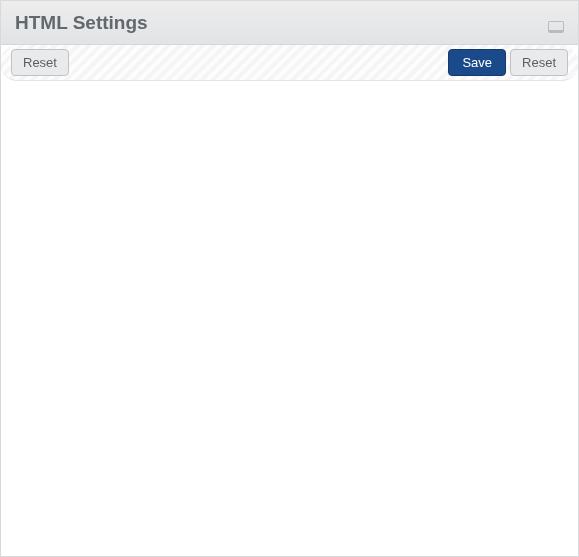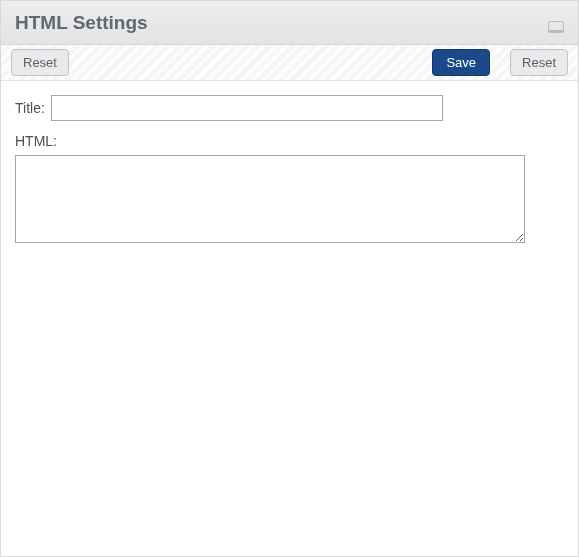--- a/index.html
+++ b/index.html
@@ -46,38 +46,39 @@
     border-bottom: 1px solid #e2e4e6;
     display: flex;
     align-items: center;
     justify-content: space-between;
     background-color: #f9f9f9;
     background-image: repeating-linear-gradient(
       -45deg,
       rgba(0,0,0,0.015) 0 4px,
       rgba(255,255,255,0.6) 4px 8px
     );
+    border-radius: 16px;
   }
   .btn {
     font-size: 13px;
     border-radius: 4px;
     padding: 5px 11px;
     border: 1px solid #bfc3c7;
     background: #e9eaec;
     color: #5a5f64;
     cursor: pointer;
     line-height: 1.2;
   }
   .btn-primary {
     background: #1a4a8a;
     border: 1px solid #12396e;
     color: #fff;
     padding: 5px 13px;
   }
-  .toolbar-right { display: flex; gap: 20px; }
+  .toolbar-right { display: flex; gap: 4px; }
   .form {
     padding: 14px;
   }
   .row { display: flex; align-items: center; margin-bottom: 12px; }
   .label {
     font-size: 14px;
     color: #4a4f55;
     margin-right: 6px;
     white-space: nowrap;
   }
@@ -113,23 +114,13 @@
   </div>
 
   <div class="toolbar">
     <button class="btn">Reset</button>
     <div class="toolbar-right">
       <button class="btn btn-primary">Save</button>
       <button class="btn">Reset</button>
     </div>
   </div>
 
-  <div class="form">
-    <div class="row">
-      <span class="label">Title:</span>
-      <input type="text" class="title-input" value="" style="">
-    </div>
-    <div>
-      <span class="label row-col">HTML:</span>
-      <textarea class="html-input" style=""></textarea>
-    </div>
-  </div>
 </div>
 
 </body></html>

